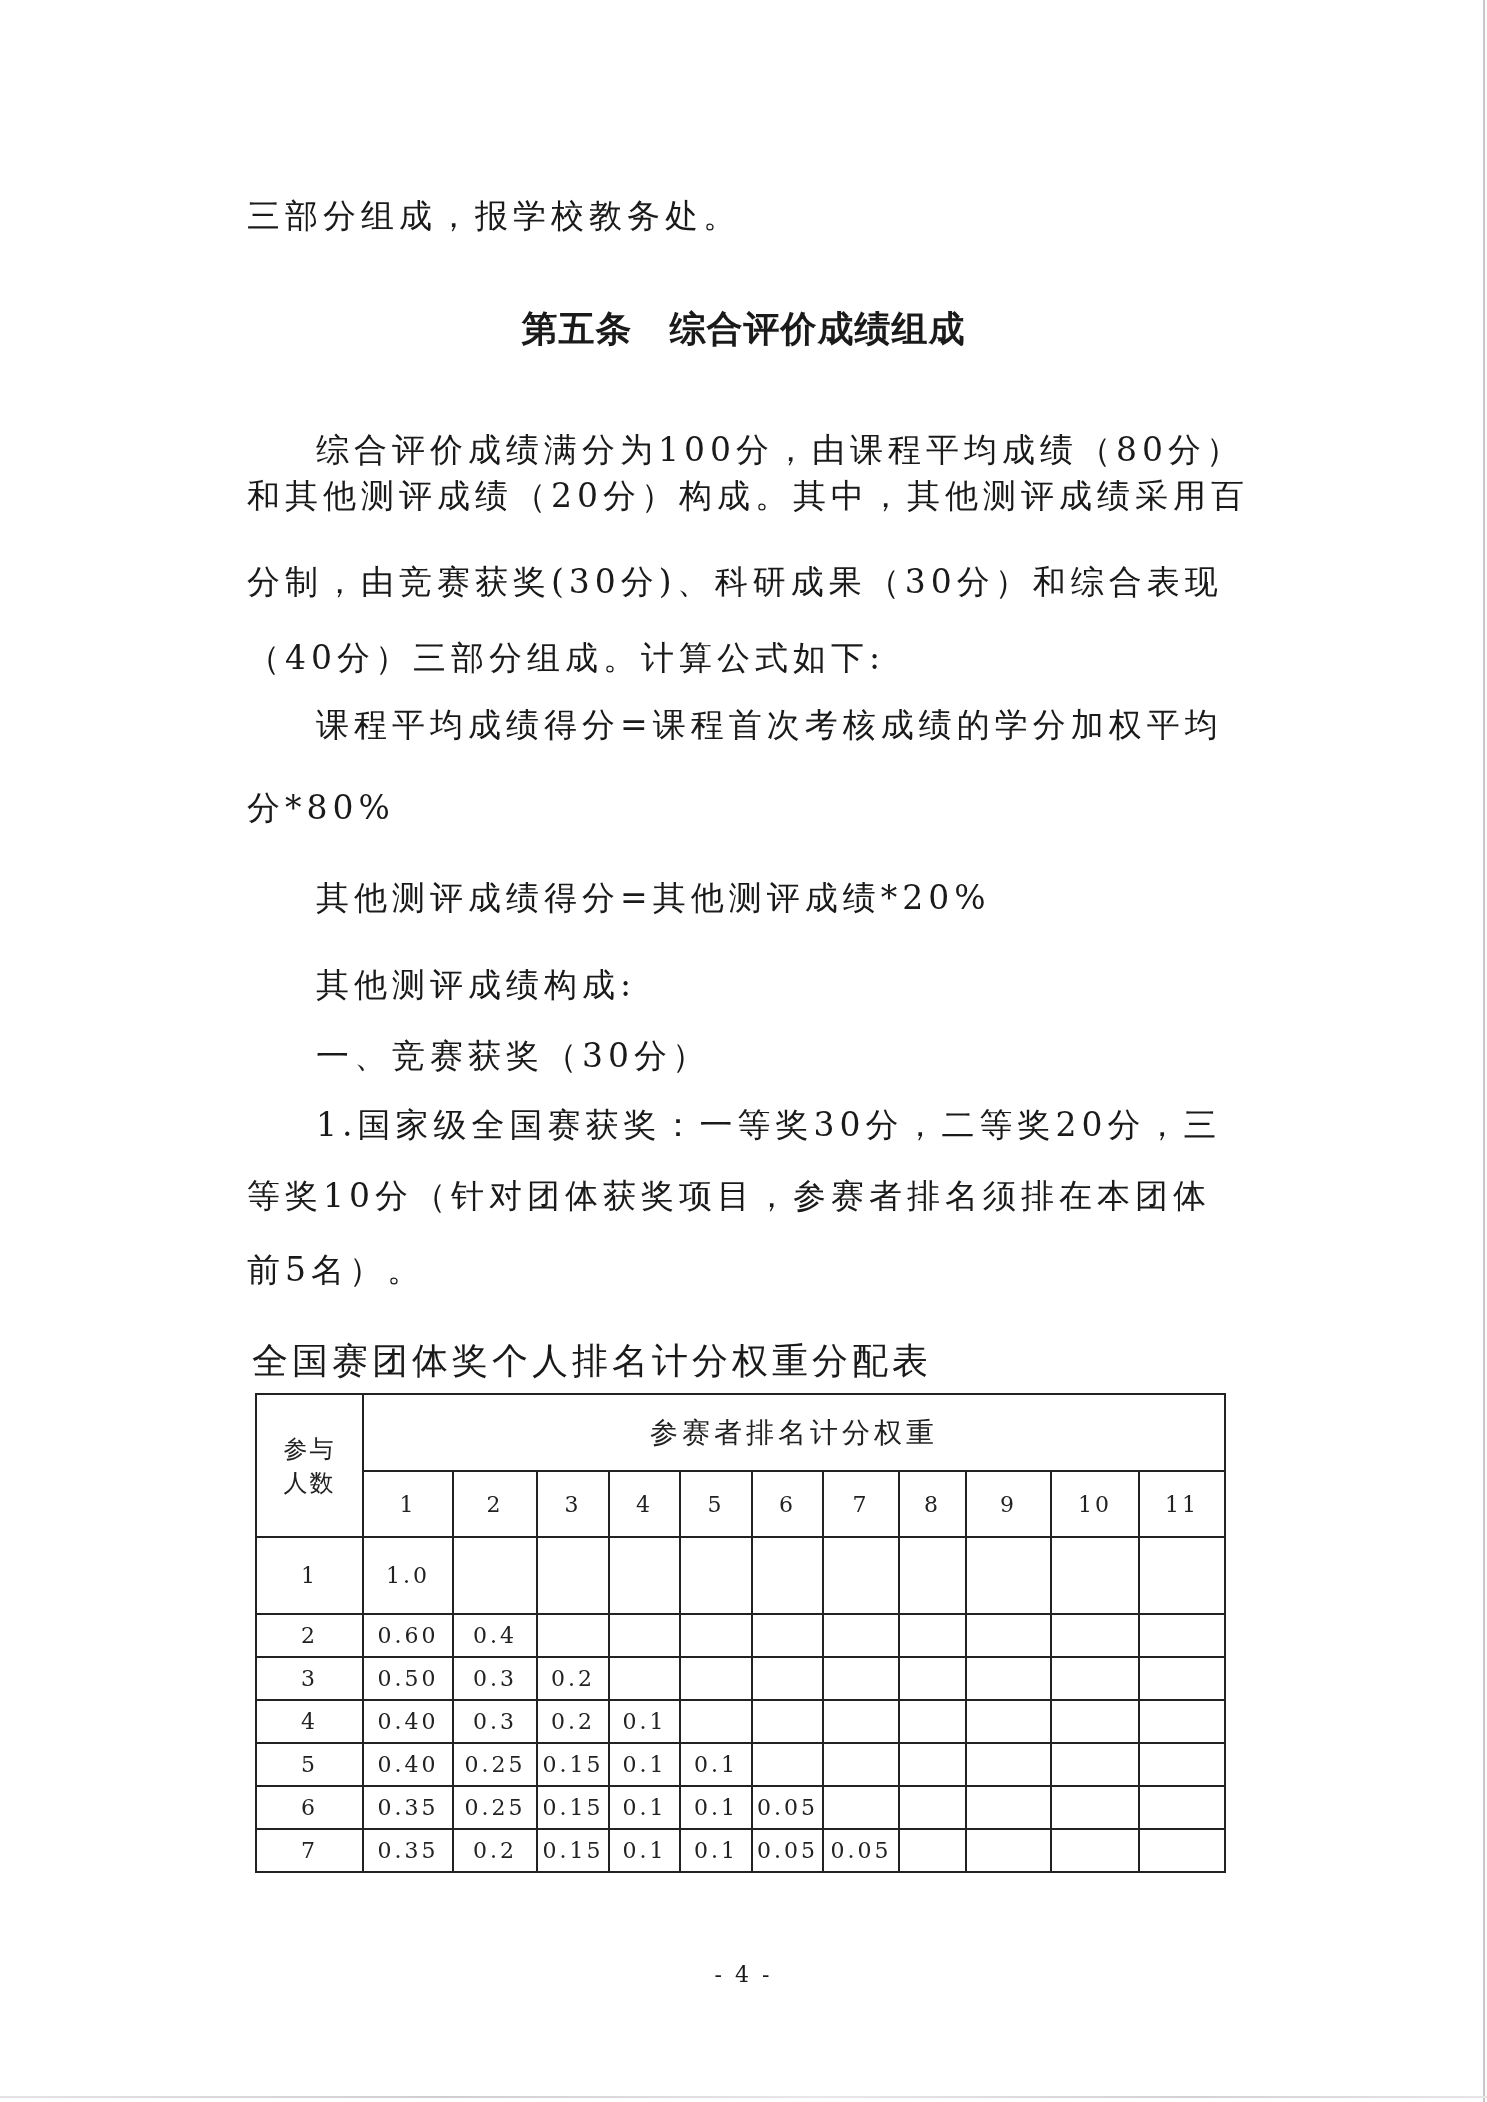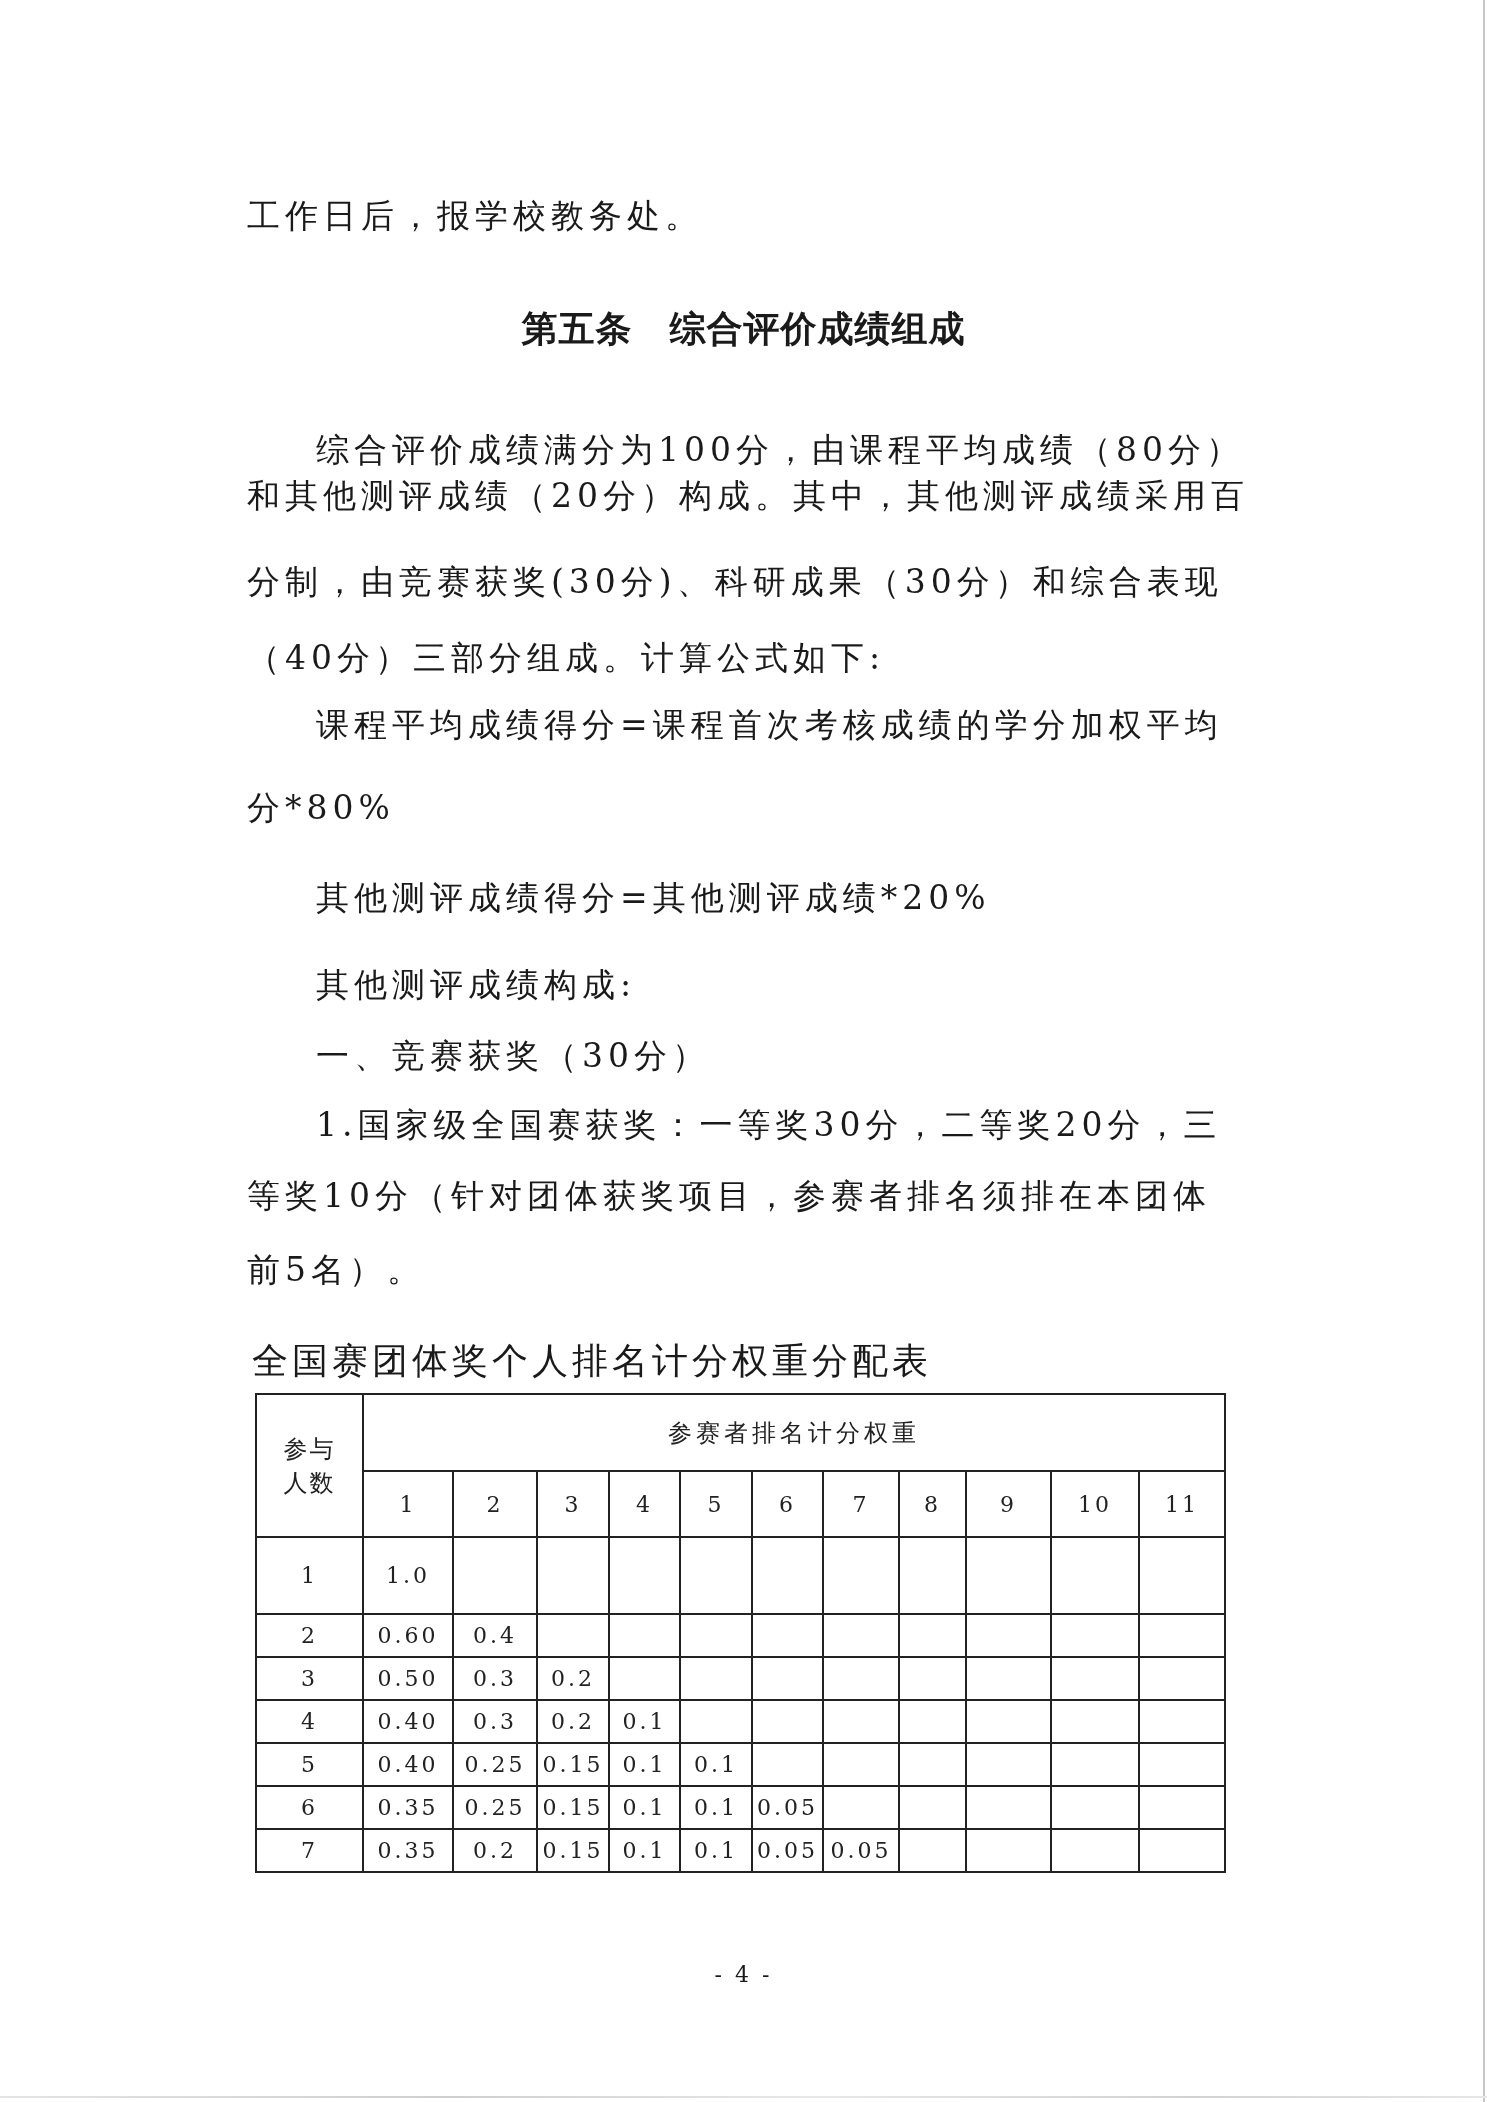--- a/index.html
+++ b/index.html
@@ -78,21 +78,21 @@
       padding: 0;
       font-weight: normal;
       letter-spacing: 3px;
     }
     .weights-table th.corner {
       font-size: 24px;
       line-height: 34px;
       letter-spacing: 2px;
     }
     .weights-table th.group {
-      font-size: 24px;
+      font-size: 28px;
       letter-spacing: 4px;
     }
     .row-header-1 { height: 77px; }
     .row-header-2 { height: 66px; }
     .row-1 { height: 77px; }
     .row-n { height: 43px; }
     .page-number {
       position: absolute;
       left: 0;
       width: 1487px;
@@ -101,21 +101,21 @@
       font-size: 22px;
       letter-spacing: 3px;
     }
   </style>
 </head>
 <body>
 
 <div class="page-edge-right"></div>
 <div class="page-edge-bottom"></div>
 
-<div class="line" style="left:247px; top:196px;">工作日后，报学校教务处。</div>
+<div class="line" style="left:247px; top:196px;">三部分组成，报学校教务处。</div>
 
 <div class="heading">第五条　综合评价成绩组成</div>
 
 <div class="line" style="left:316px; top:430px;">综合评价成绩满分为100分，由课程平均成绩（80分）</div>
 <div class="line" style="left:247px; top:476px;">和其他测评成绩（20分）构成。其中，其他测评成绩采用百</div>
 <div class="line" style="left:247px; top:562px;">分制，由竞赛获奖(30分)、科研成果（30分）和综合表现</div>
 <div class="line" style="left:247px; top:638px;">（40分）三部分组成。计算公式如下:</div>
 <div class="line" style="left:316px; top:705px;">课程平均成绩得分=课程首次考核成绩的学分加权平均</div>
 <div class="line" style="left:247px; top:788px;">分*80%</div>
 <div class="line" style="left:316px; top:878px;">其他测评成绩得分=其他测评成绩*20%</div>

